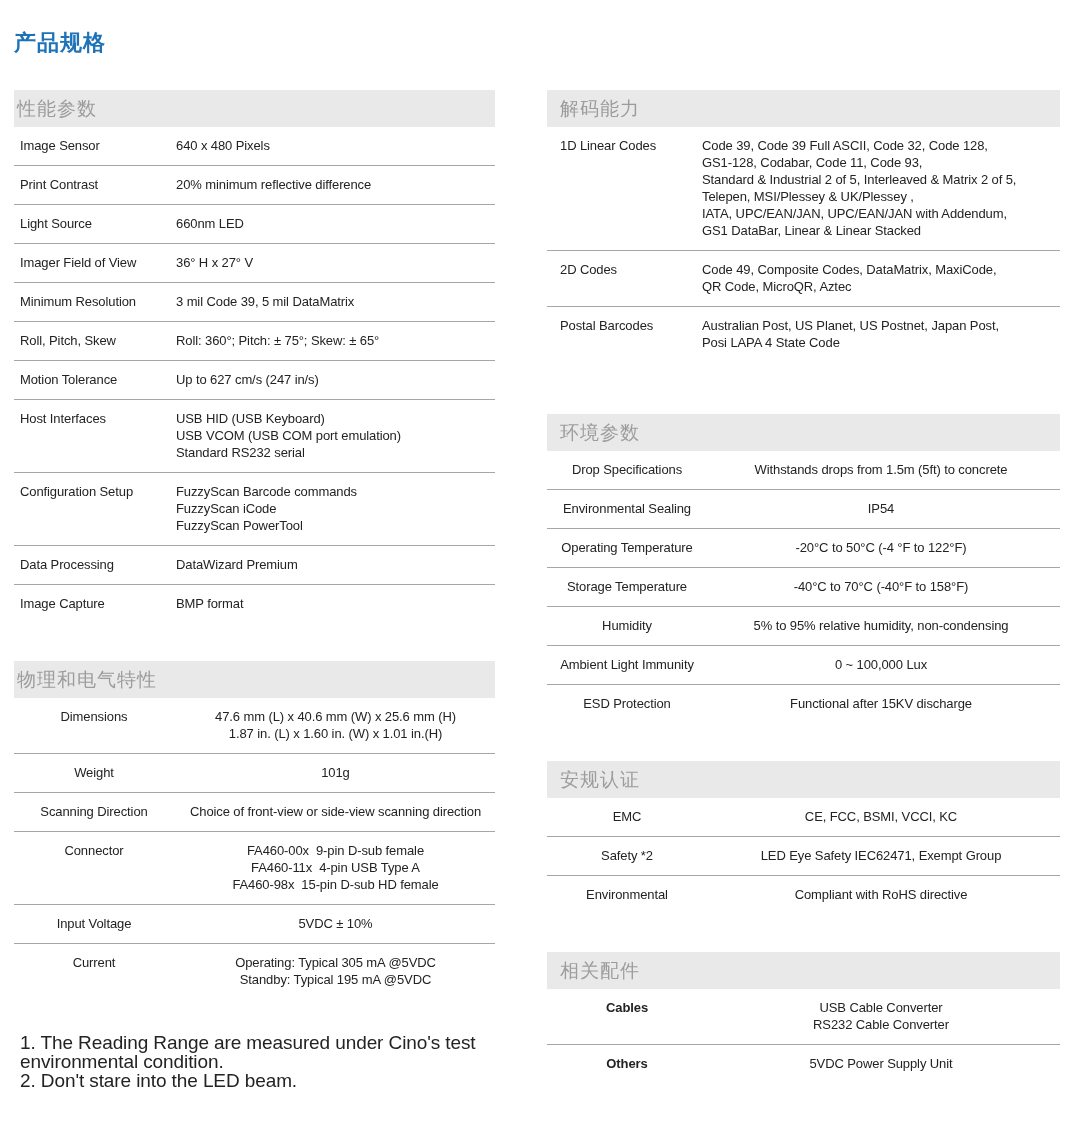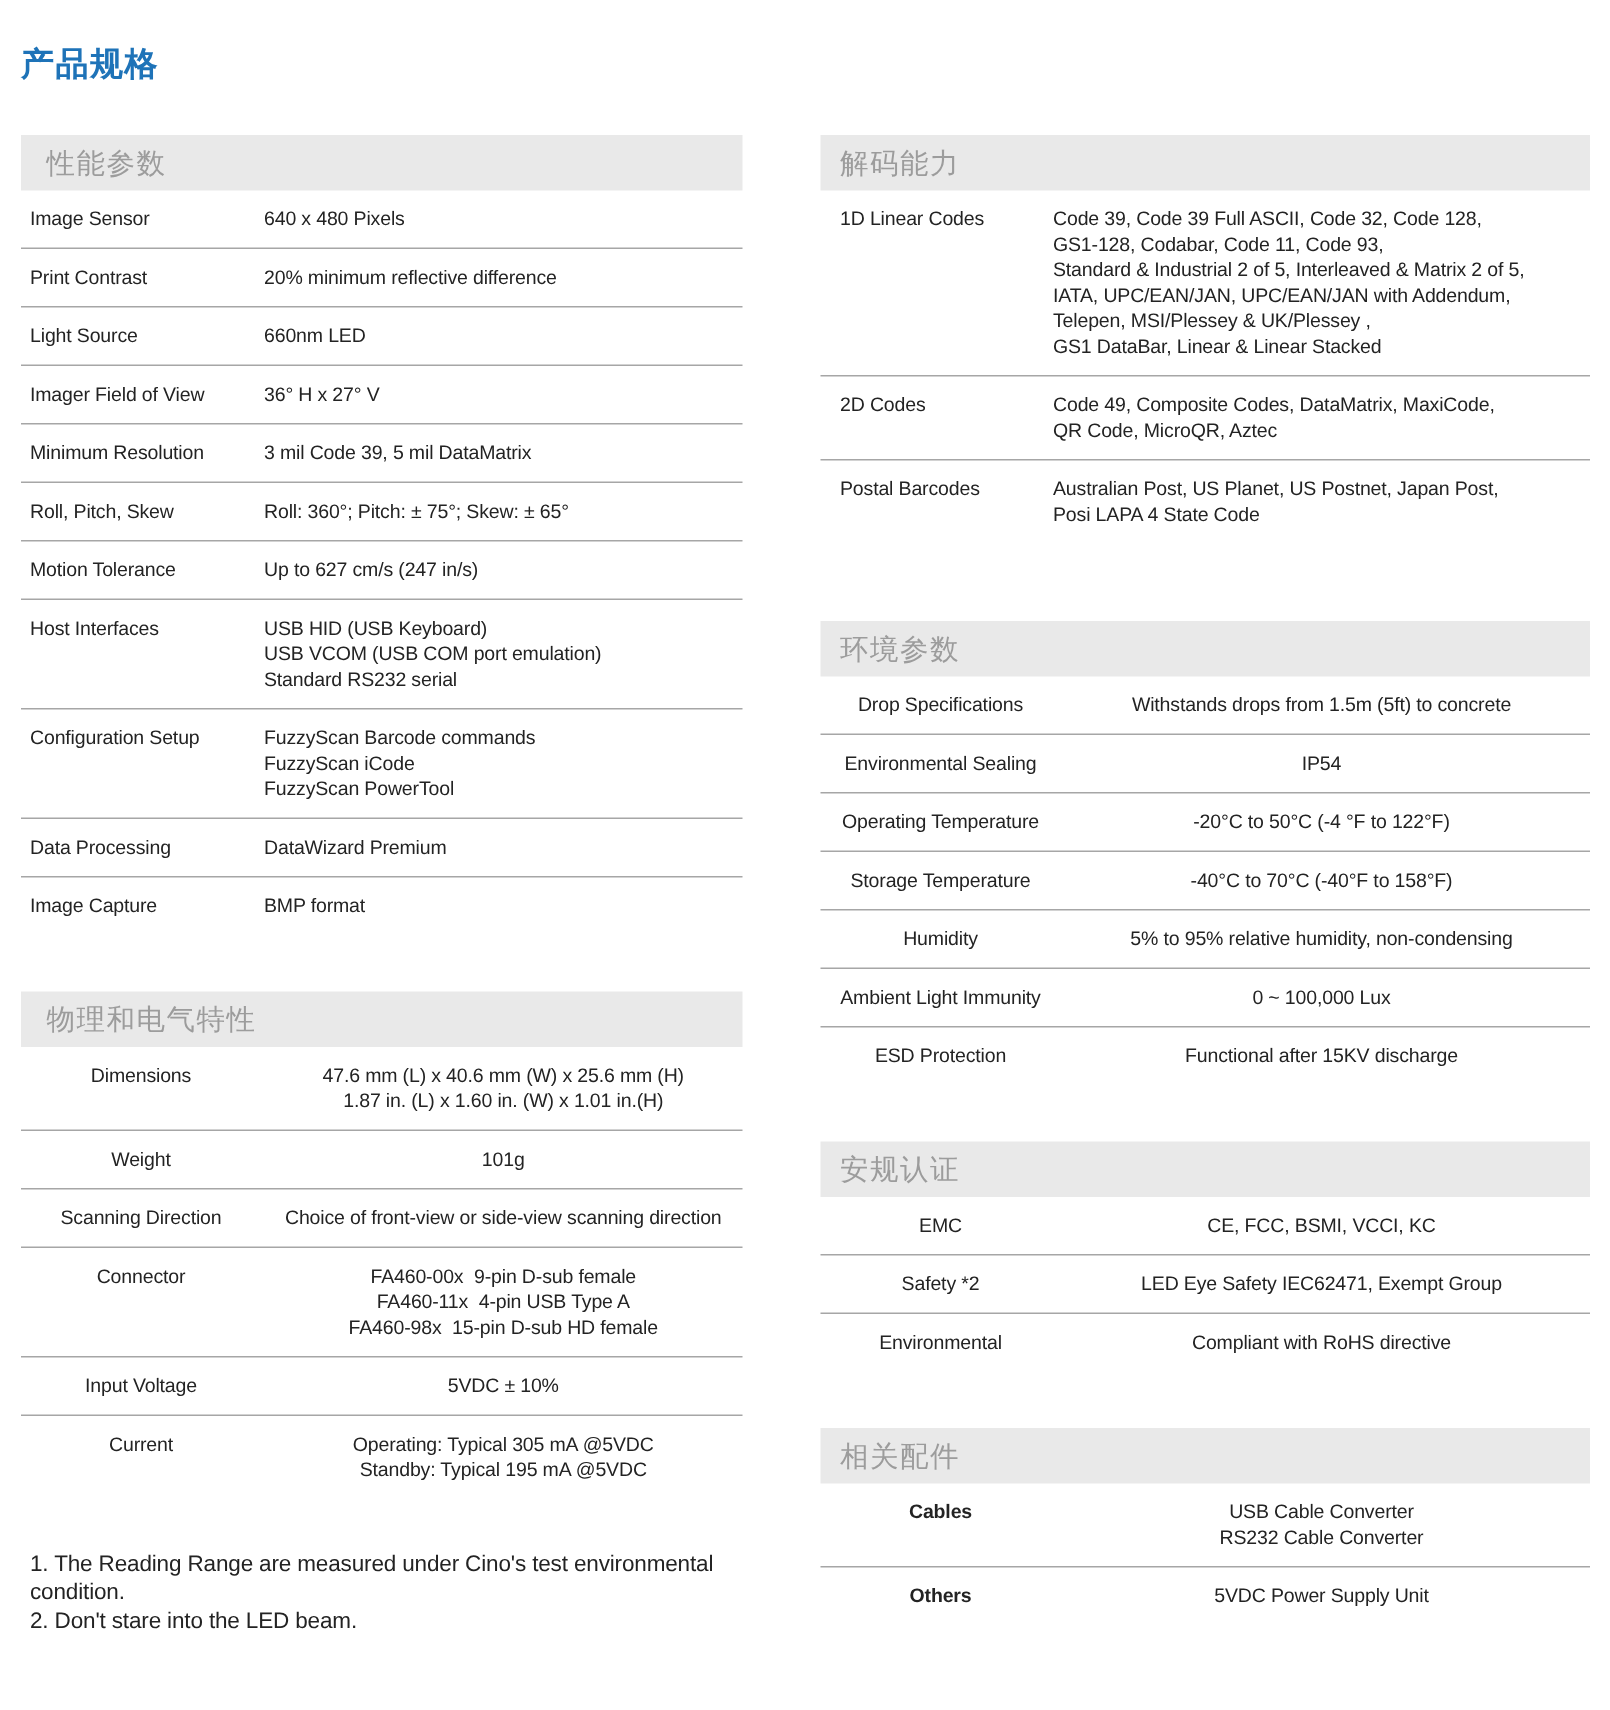--- a/index.html
+++ b/index.html
@@ -40,42 +40,42 @@
   .sections .section + .section{margin-top:38px;text-align:center;}
   .col-right .sections .section:nth-of-type(2){margin-top:52px;}
   .section-header{
     height:37px;
     background:var(--bar-bg);
     color:var(--bar-text);
     font-size:19px;
     letter-spacing:1px;
     display:flex;
     align-items:center;
-    padding-left:17px;
+    padding-left:3px;
   }
   .col-right .section-header{padding-left:13px;}
   .row{
     display:flex;
     padding:10px 0 11px 6px;
     border-top:1px solid var(--divider);
     font-size:13px;
     line-height:17px;
     letter-spacing:-0.1px;
   }
   .col-right .row{padding-left:13px;}
   .rows .row:first-child{border-top:none;}
   .row .label{flex:0 0 156px;padding-right:8px;}
   .col-right .row .label{flex-basis:142px;}
   .bold-labels .row .label{font-weight:bold;}
   .row .value{flex:1;}
   .value-line{white-space:pre-wrap;}
   .footnotes{
     margin-top:34px;
     padding-left:6px;
-    font-size:15px;
+    font-size:19px;
     line-height:19px;
     letter-spacing:-0.1px;
   }
 </style>
 </head>
 <body>
 
 <div class="page">
   <h1 class="page-title">产品规格</h1>
 
@@ -212,22 +212,22 @@
       <div class="sections">
           <section class="section">
             <div class="section-header">解码能力</div>
             <div class="rows">
               <div class="row">
                 <div class="label">1D Linear Codes</div>
                 <div class="value">
                   <div class="value-line">Code 39, Code 39 Full ASCII, Code 32, Code 128,</div>
                   <div class="value-line">GS1-128, Codabar, Code 11, Code 93,</div>
                   <div class="value-line">Standard &amp; Industrial 2 of 5, Interleaved &amp; Matrix 2 of 5,</div>
+                  <div class="value-line">Telepen, MSI/Plessey &amp; UK/Plessey ,</div>
                   <div class="value-line">IATA, UPC/EAN/JAN, UPC/EAN/JAN with Addendum,</div>
-                  <div class="value-line">Telepen, MSI/Plessey &amp; UK/Plessey ,</div>
                   <div class="value-line">GS1 DataBar, Linear &amp; Linear Stacked</div>
                 </div>
               </div>
               <div class="row">
                 <div class="label">2D Codes</div>
                 <div class="value">
                   <div class="value-line">Code 49, Composite Codes, DataMatrix, MaxiCode,</div>
                   <div class="value-line">QR Code, MicroQR, Aztec</div>
                 </div>
               </div>

